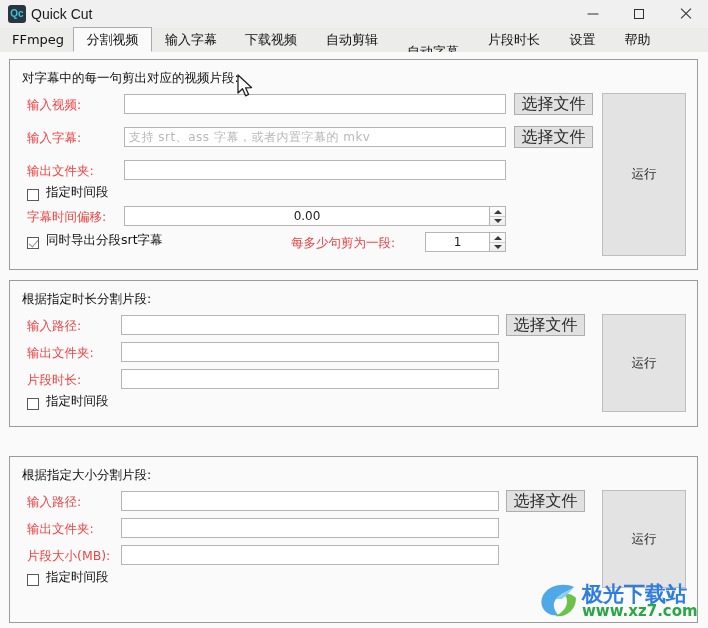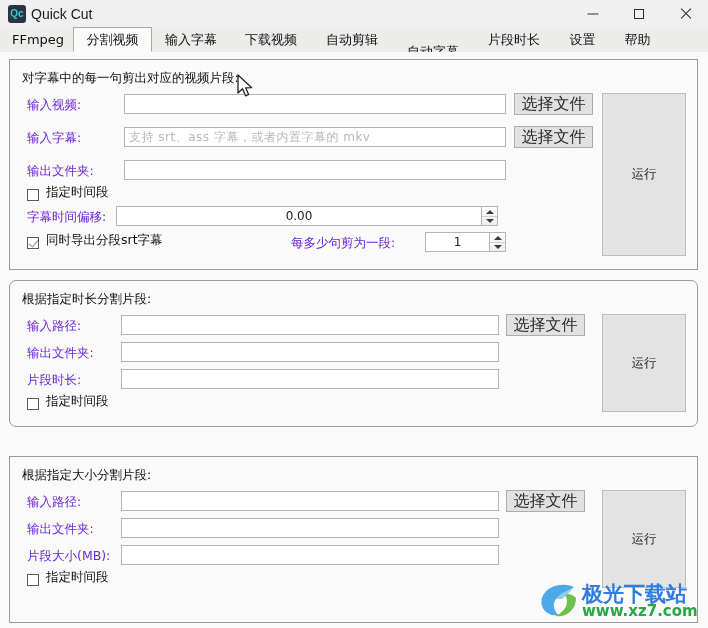--- a/index.html
+++ b/index.html
@@ -65,21 +65,21 @@
     position:absolute;background:#fafafa;
     border:1px solid #9b9b9b;box-sizing:border-box;
   }
   .panel-title{
     position:absolute;font-size:12.5px;color:#111;white-space:nowrap;
     font-family:"DejaVu Sans","Liberation Sans",sans-serif;
   }
 
   
   .flabel{
-    position:absolute;font-size:12.5px;color:#6d28d9;white-space:nowrap;
+    position:absolute;font-size:12.5px;color:#ef4444;white-space:nowrap;
     font-family:"DejaVu Sans","Liberation Sans",sans-serif;
   }
 
   
   .tinput{
     position:absolute;height:20px;box-sizing:border-box;
     background:#ffffff;border:1px solid #b5b5b5;
     font-size:12px;color:#222;padding:0 4px;outline:none;
     font-family:"DejaVu Sans","Liberation Sans",sans-serif;
   }
@@ -200,21 +200,21 @@
 
       <div class="flabel" style="left:17px;top:103px;">输出文件夹:</div>
       <input class="tinput" style="left: 114px; top: 100px; width: 382px;" placeholder="">
 
       <div class="cbrow" style="left:17px;top:125px;">
         <span class="cbox"></span>
         <span class="cblabel">指定时间段</span>
       </div>
 
       <div class="flabel" style="left:17px;top:149px;">字幕时间偏移:</div>
-      <div class="spin" style="left:106px;top:146px;width:382px;">
+      <div class="spin" style="left:114px;top:146px;width:382px;">
         <div class="sbox">0.00</div>
         <div class="sbtns">
           <div class="sb up">
               <span class="arw up"></span>
             </div>
           <div class="sb dn">
               <span class="arw dn"></span>
             </div>
         </div>
       </div>
@@ -233,21 +233,21 @@
             </div>
           <div class="sb dn">
               <span class="arw dn"></span>
             </div>
         </div>
       </div>
 
       <div class="runbtn" style="left:592px;top:33px;width:84px;height:163px;">运行</div>
     </div>
 
-    <div class="panel" style="left:9px;top:228px;width:689px;height:147px;border-radius:7px;">
+    <div class="panel" style="left:9px;top:228px;width:689px;height:147px;">
       <div class="panel-title" style="left:12px;top:10px;">根据指定时长分割片段:</div>
 
       <div class="flabel" style="left:17px;top:37px;">输入路径:</div>
       <input class="tinput" style="left: 111px; top: 34px; width: 378px;" placeholder="">
       <div class="btn" style="left:496px;top:33px;width:79px;height:22px;">选择文件</div>
 
       <div class="flabel" style="left:17px;top:64px;">输出文件夹:</div>
       <input class="tinput" style="left: 111px; top: 61px; width: 378px;" placeholder="">
 
       <div class="flabel" style="left:17px;top:91px;">片段时长:</div>

